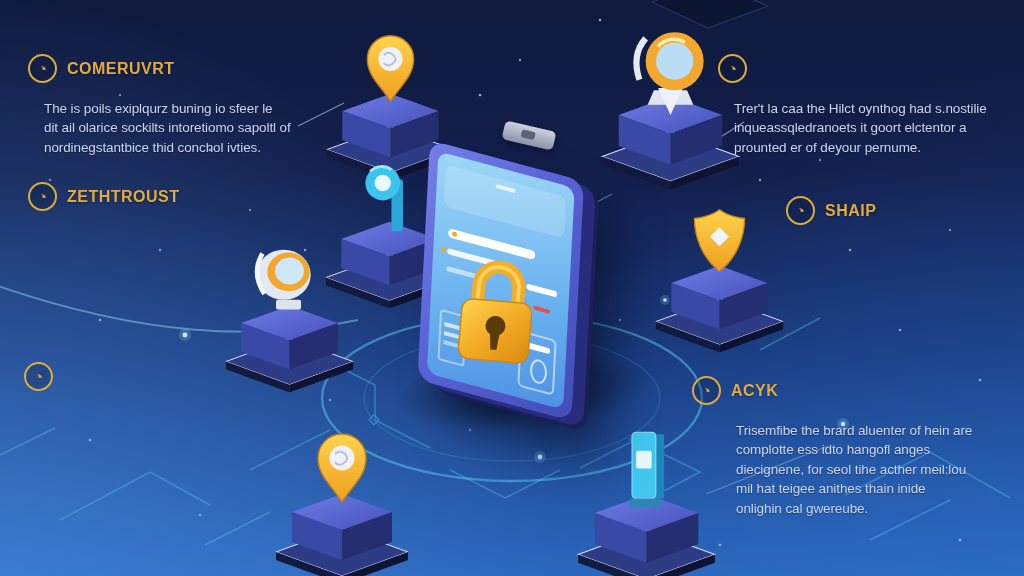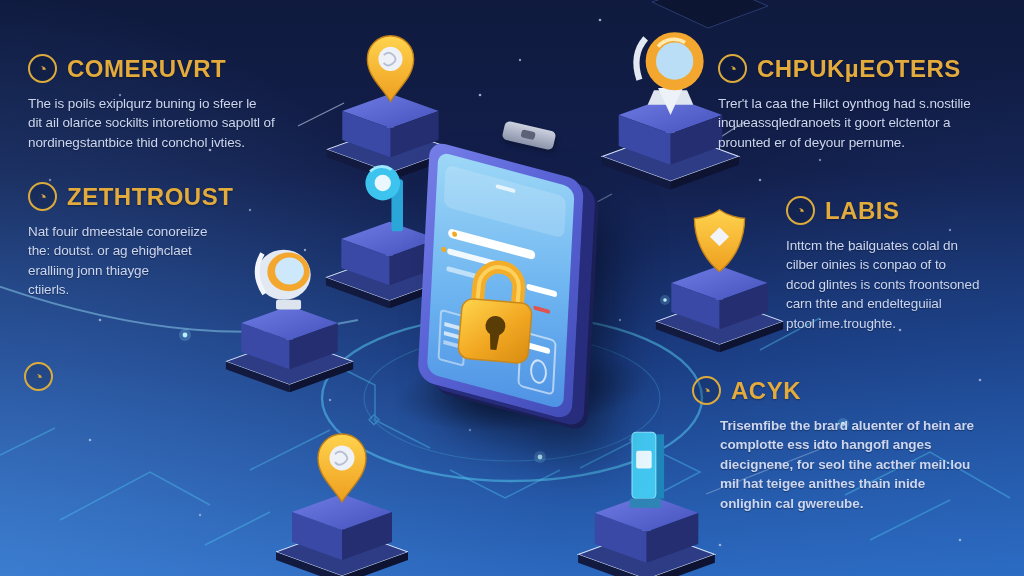--- a/index.html
+++ b/index.html
@@ -52,25 +52,25 @@
     background:linear-gradient(#ccd1df,#8c94ab);border-radius:5px;transform:rotate(13deg);
     box-shadow:2px 3px 4px rgba(10,15,40,.5);}
   .hinge::after{content:"";position:absolute;left:18px;top:5px;width:14px;height:8px;border-radius:3px;background:#5c6378;}
   .padlock{position:absolute;left:449px;top:247px;width:96px;height:122px;z-index:5;transform:rotate(5deg);}
   
   .info{position:absolute;z-index:6;color:#ccd6ee;}
   .info .hrow{display:flex;align-items:center;gap:10px;margin-bottom:11px;}
   .badge{width:29px;height:29px;border:2.5px solid #dcab3c;border-radius:50%;
     display:flex;align-items:center;justify-content:center;flex:0 0 auto;
     color:#dcab3c;font-size:15px;line-height:1;background:rgba(8,16,44,.22);}
-  .heading{font-size:24px;font-weight:bold;color:#e3aa3c;letter-spacing:.5px;
+  .heading{font-size:16px;font-weight:bold;color:#e3aa3c;letter-spacing:.5px;
     text-shadow:0 1px 2px rgba(0,0,0,.35);}
   .body{font-size:13.5px;line-height:1.44;letter-spacing:-.1px;white-space:pre-line;
-    color:#ccd6ee;text-shadow:0 1px 1px rgba(5,10,30,.4);margin:0;}
-  .indent .body{padding-left:28px;font-weight:bold;}
+    color:#ccd6ee;text-shadow:0 1px 1px rgba(5,10,30,.4);margin:16px;}
+  .indent .body{padding-left:28px;}
 </style>
 </head>
 <body>
 
 <div class="stage">
 
   <div class="glow-bl"></div>
 
   <svg class="bg-svg" width="1024" height="576" viewBox="0 0 1024 576">
     <defs>
@@ -296,52 +296,42 @@
     <p class="body">The is poils exiplqurz buning io sfeer le
 dit ail olarice sockilts intoretiomo sapoltl of
 nordinegstantbice thid conchol ivties.</p>
   </div>
 
   <div class="info" style="left:28px;top:182px;width:260px">
     <div class="hrow">
       <span class="badge">◔</span>
       <span class="heading">ZETHTROUST</span>
     </div>
-    <p class="body">Nat fouir dmeestale conoreiize
-the: doutst. or ag ehighclaet
-eralliing jonn thiayge
-ctiierls.</p>
   </div>
 
   <div class="info" style="left:24px;top:362px;width:320px">
     <div class="hrow">
       <span class="badge">◔</span>
     </div>
   </div>
 
   <div class="info" style="left:718px;top:54px;width:310px">
     <div class="hrow">
       <span class="badge">◔</span>
-      <span class="heading">CHPUKµEOTERS</span>
     </div>
     <p class="body">Trer't la caa the Hilct oynthog had s.nostilie
 inqueassqledranoets it goort elctentor a
 prounted er of deyour pernume.</p>
   </div>
 
   <div class="info" style="left:786px;top:196px;width:238px">
     <div class="hrow">
       <span class="badge">◔</span>
-      <span class="heading">LABIS</span>
-    </div>
-    <p class="body">Inttcm the bailguates colal dn
-cilber oinies is conpao of to
-dcod glintes is conts froontsoned
-carn thte and endelteguiial
-ptool ime.troughte.</p>
+      <span class="heading">SHAIP</span>
+    </div>
   </div>
 
   <div class="info indent" style="left:692px;top:376px;width:332px">
     <div class="hrow">
       <span class="badge">◔</span>
       <span class="heading">ACYK</span>
     </div>
     <p class="body">Trisemfibe the brard aluenter of hein are
 complotte ess idto hangofl anges
 diecignene, for seol tihe acther meil:lou

